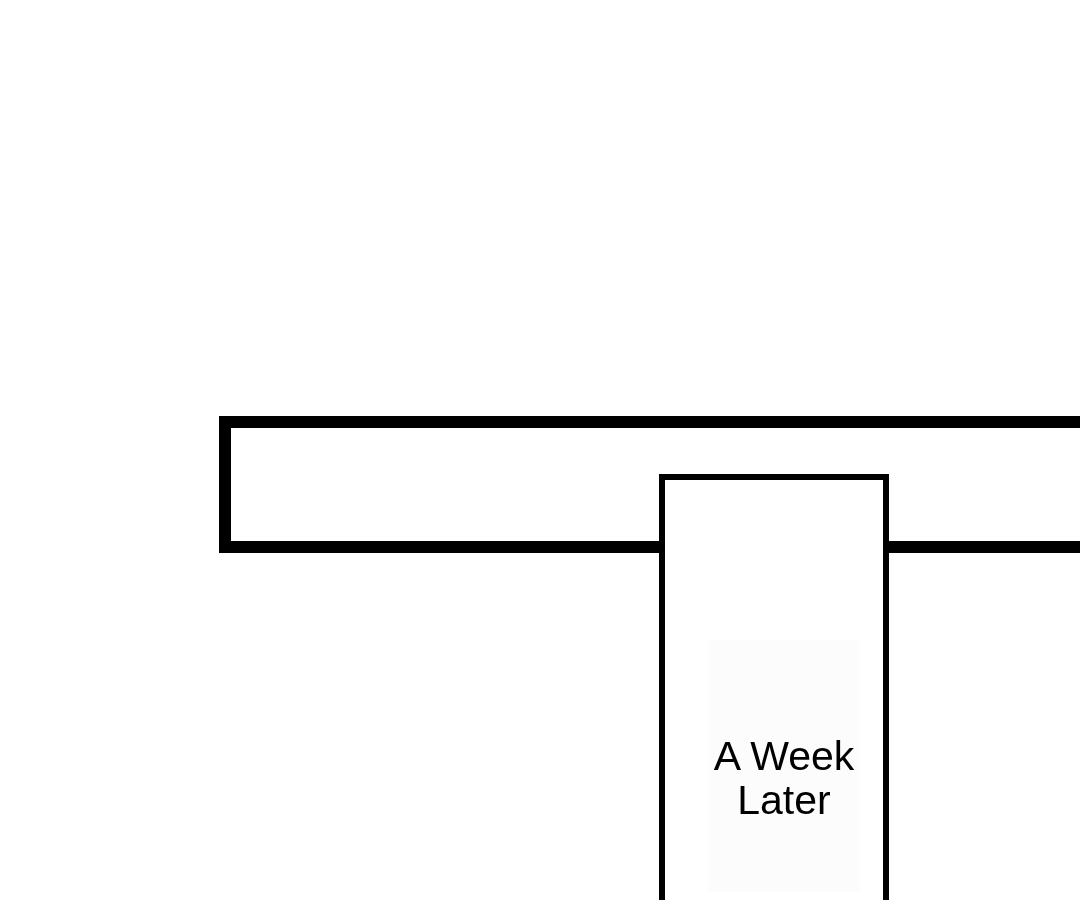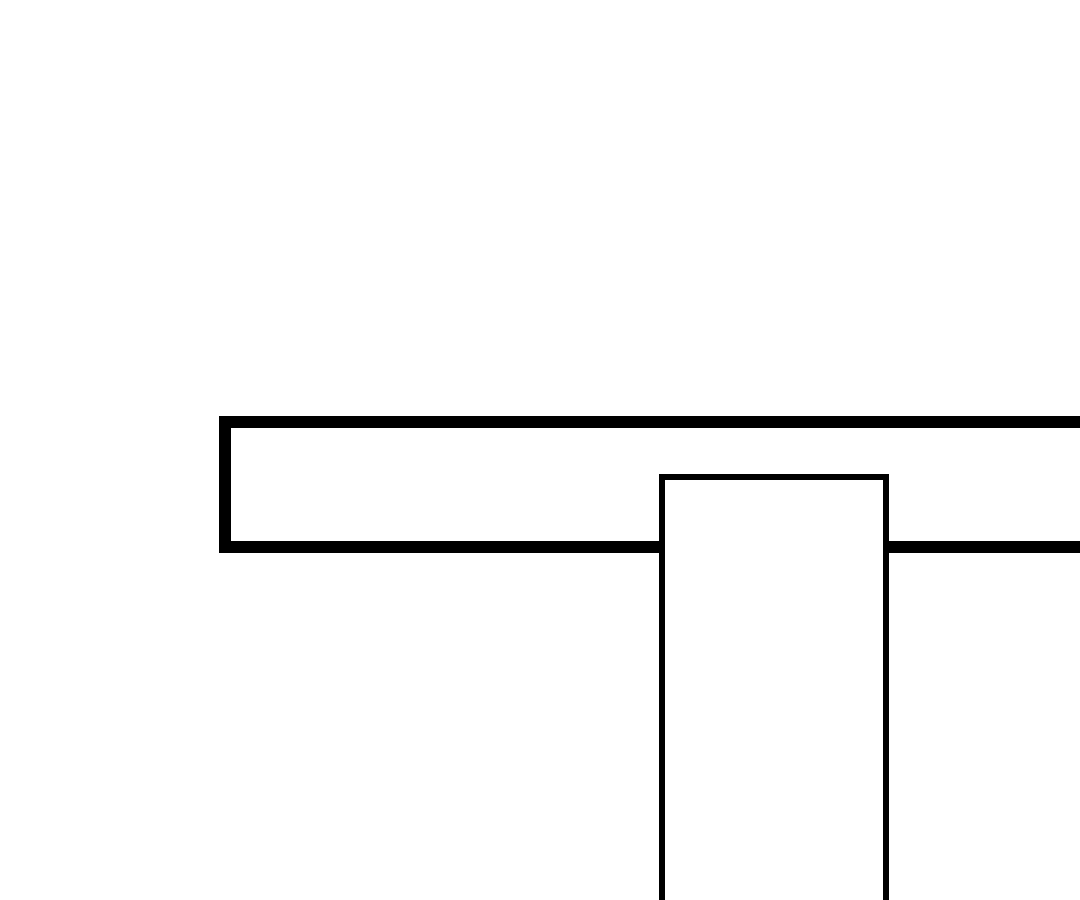--- a/index.html
+++ b/index.html
@@ -75,14 +75,20 @@
 </style>
 </head>
 <body>
 
 <div class="comic-page">
 
   <div class="panel panel-horizontal"></div>
 
   <div class="panel panel-vertical"></div>
 
+  <div class="caption-box">
+    <div class="caption-text">
+      <span>A Week</span>
+      <span>Later</span>
+    </div>
+  </div>
 
 </div>
 
 </body></html>

